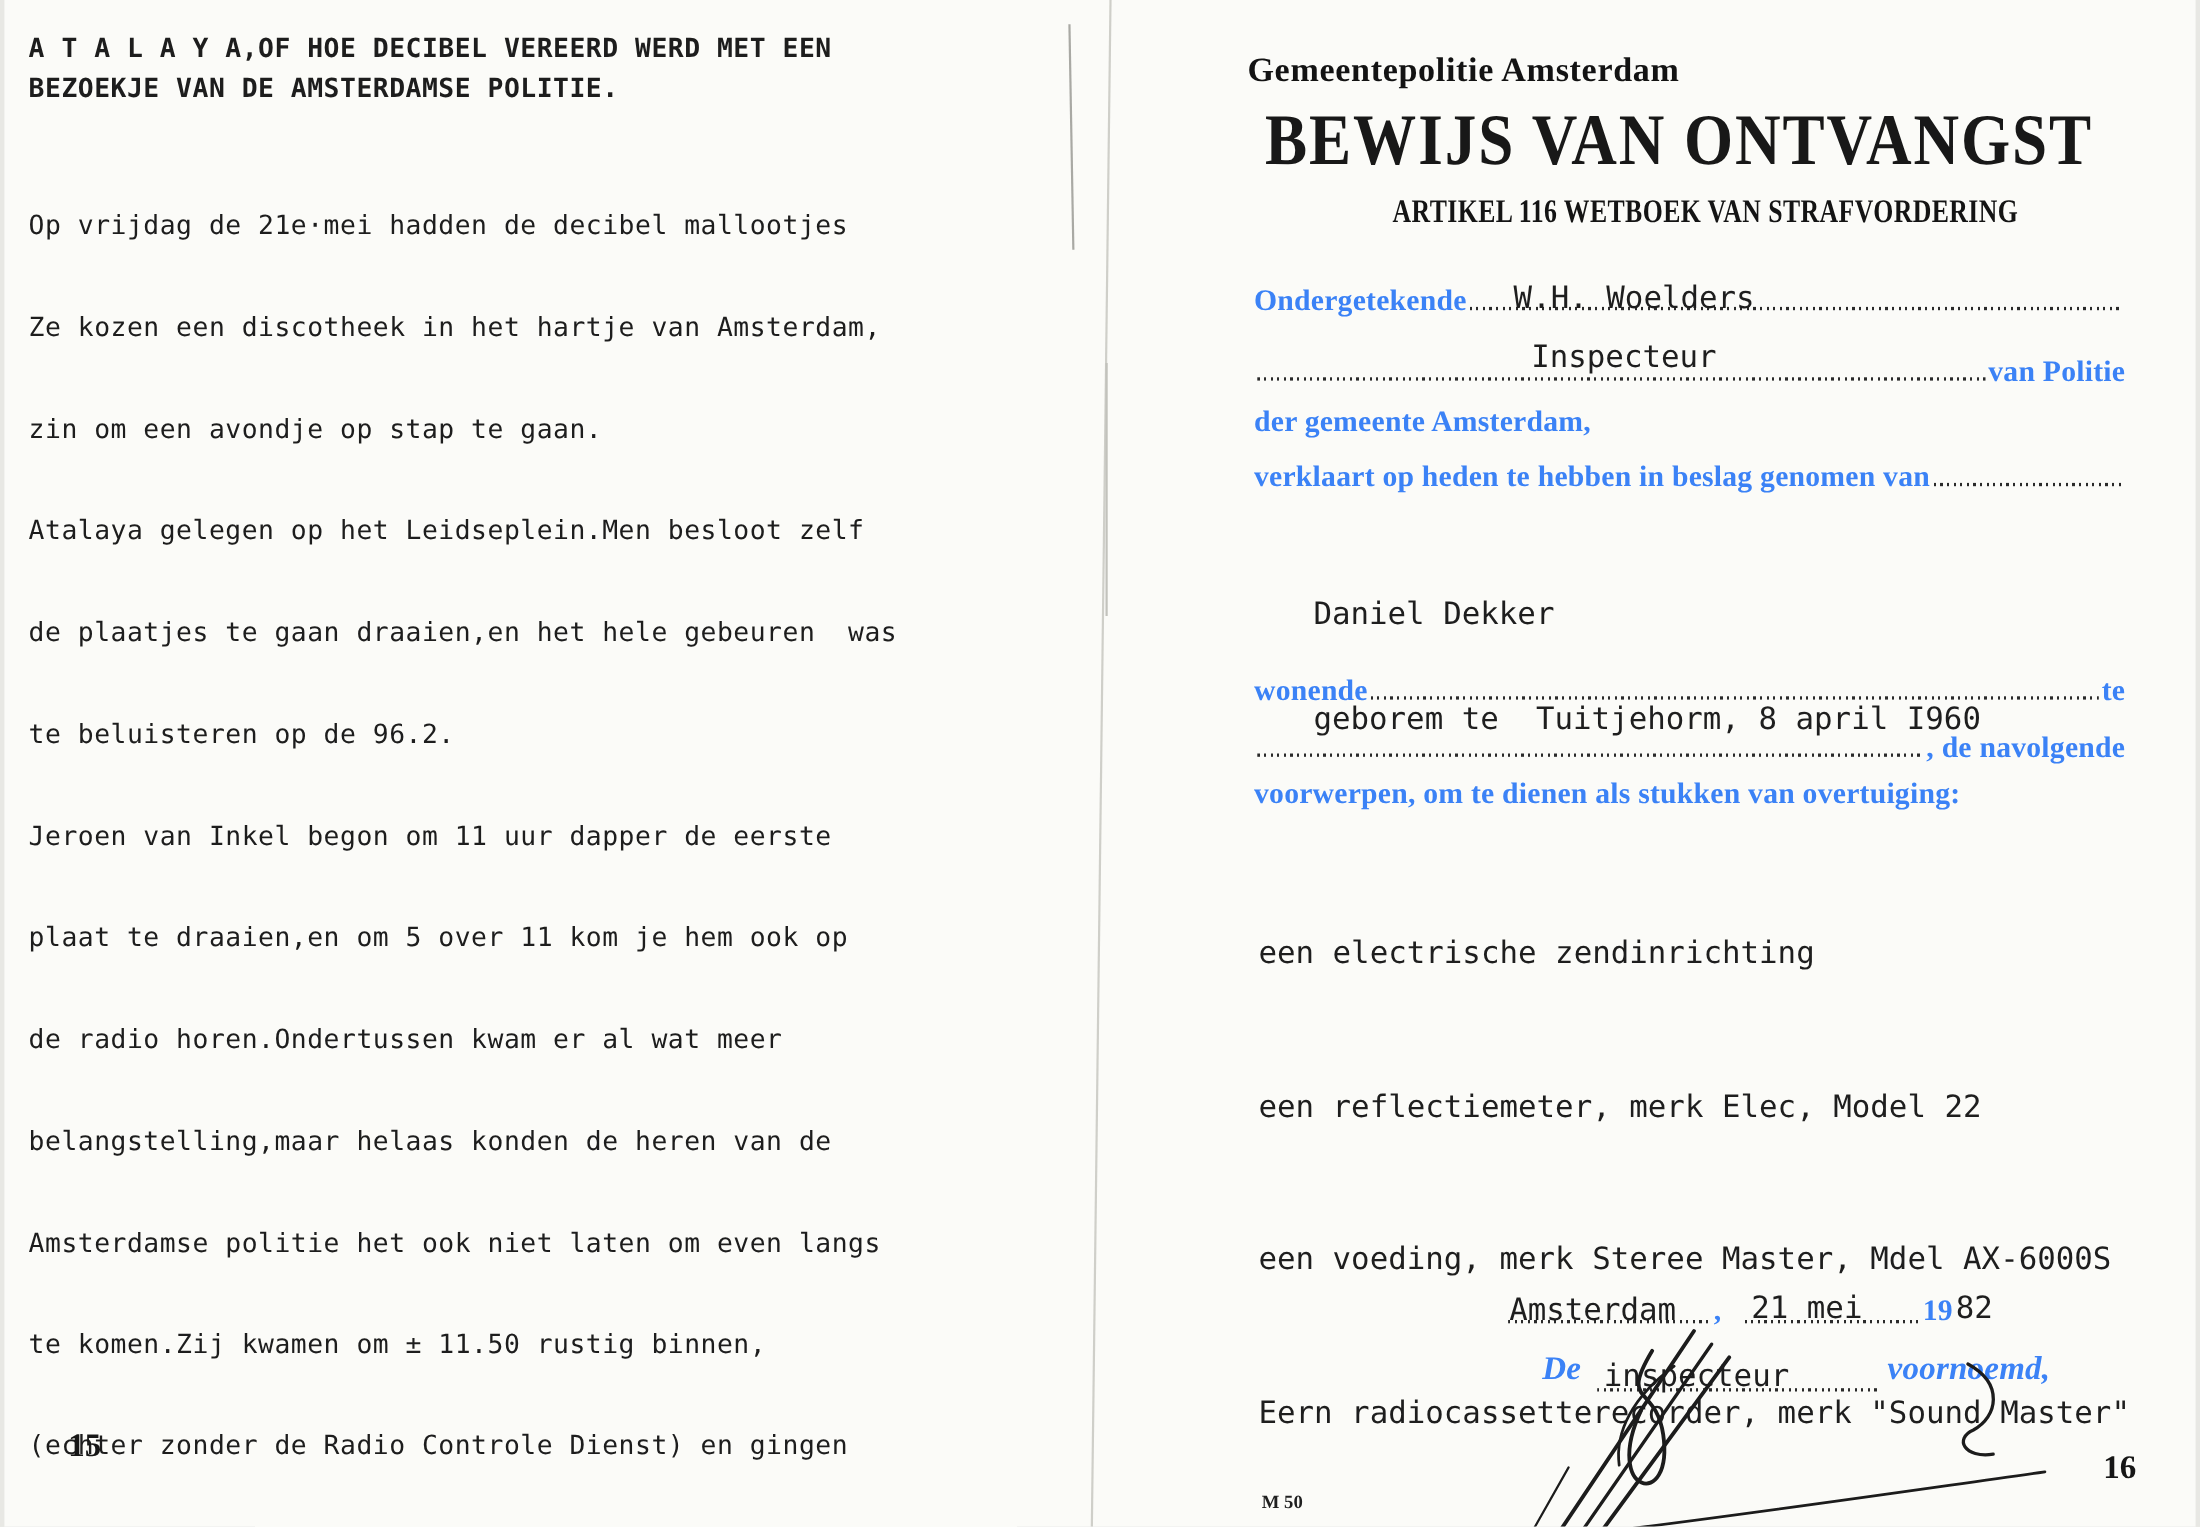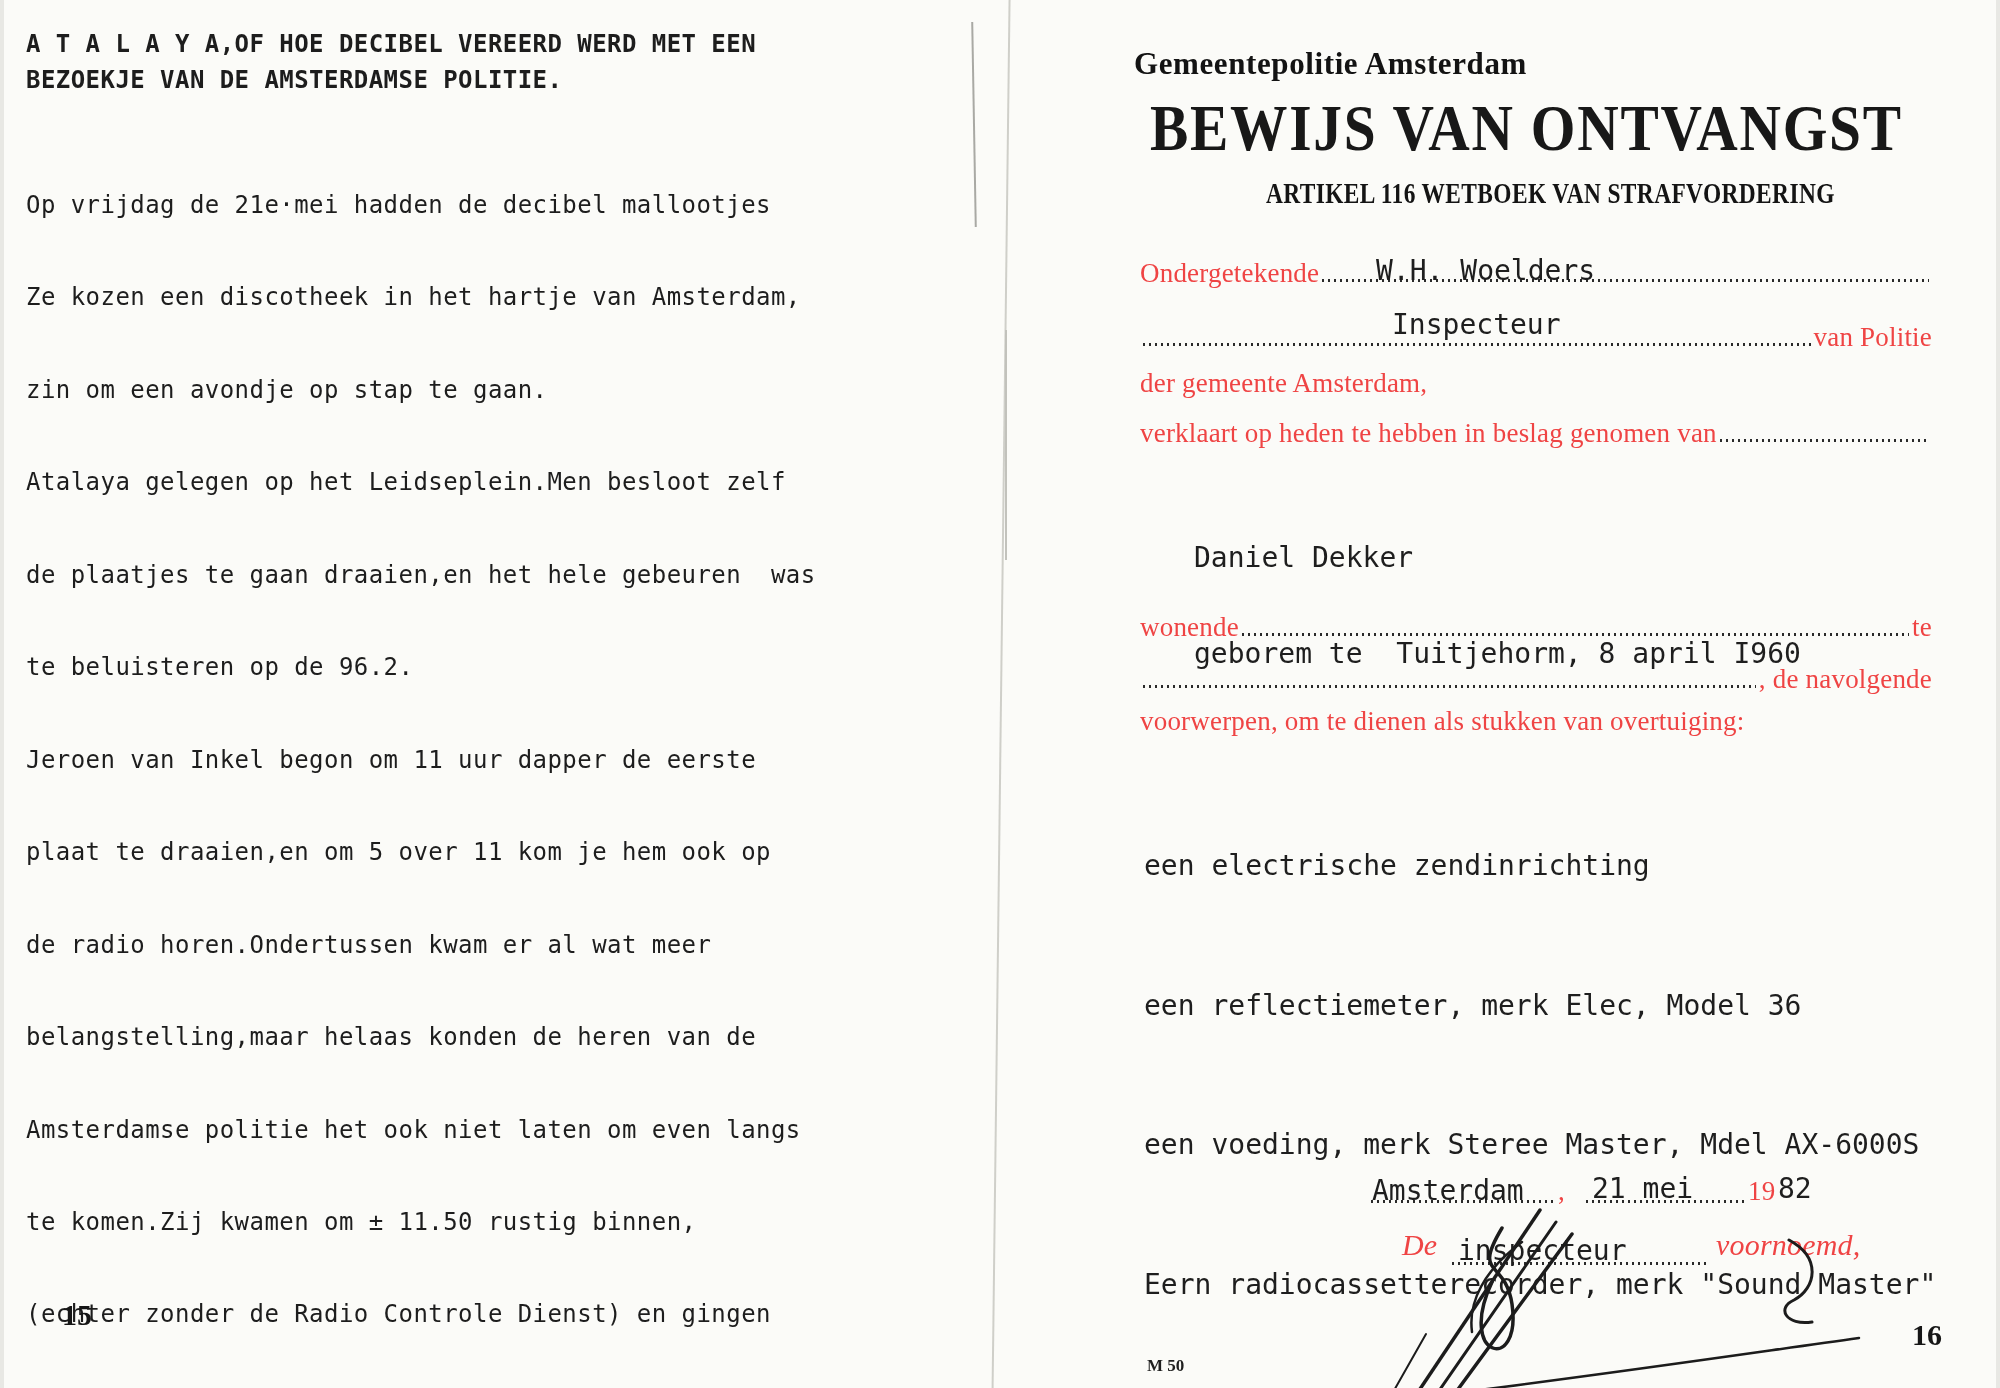--- a/index.html
+++ b/index.html
@@ -18,21 +18,21 @@
   .tw{font-family:"DejaVu Sans Mono",monospace;white-space:pre;color:#1d1d1d;}
   .lp-title{position:absolute;left:22px;font-weight:bold;font-size:24px;letter-spacing:.45px;line-height:36px;}
   .lp-body{position:absolute;left:22px;top:131px;font-size:24px;letter-spacing:.45px;}
   .lp-body .lline{line-height:36.45px;}
 
   .pageno{position:absolute;font-weight:bold;font-size:30px;color:#161616;}
   .pageno.left{left:58px;top:1298px;}
   .pageno.right{left:1908px;top:1318px;}
 
   
-  .form-label{font-weight:normal;font-size:27px;color:#ef4444;letter-spacing:.2px;white-space:pre;line-height:1.15;}
+  .form-label{font-weight:bold;font-size:27px;color:#3b82f6;letter-spacing:.2px;white-space:pre;line-height:1.15;}
   .row{position:absolute;left:1136px;width:792px;display:flex;align-items:flex-end;}
   .leader{flex:1;height:3px;margin:0 3px 7px 3px;
     background:repeating-linear-gradient(90deg,#2a2a2a 0 2px,transparent 2px 6px);}
   .dots{position:absolute;height:3px;
     background:repeating-linear-gradient(90deg,#2a2a2a 0 2px,transparent 2px 6px);}
 
   .org{position:absolute;left:1130px;top:46px;font-weight:bold;font-size:31px;letter-spacing:.6px;color:#131313;}
   .big-title{position:absolute;left:1146px;top:90px;font-weight:bold;font-size:66px;letter-spacing:2px;
     white-space:nowrap;transform:scaleX(.87);transform-origin:left;color:#181818;}
   .subtitle{position:absolute;left:1262px;top:176px;font-weight:bold;font-size:30px;letter-spacing:.5px;
@@ -130,21 +130,21 @@
       <span class="leader"></span>
       <span class="form-label">, de navolgende</span>
     </div>
 
     <div class="row" style="top:706px">
       <span class="form-label">voorwerpen, om te dienen als stukken van overtuiging:</span>
     </div>
 
     <div class="typed items" style="left:1140px;top:750px">
       <div>een electrische zendinrichting</div>
-      <div>een reflectiemeter, merk Elec, Model 36</div>
+      <div>een reflectiemeter, merk Elec, Model 22</div>
       <div>een voeding, merk Steree Master, Mdel AX-6000S</div>
       <div>Eern radiocassetterecorder, merk "Sound Master"</div>
       
     </div>
 
     <div class="dots" style="left:1367px;top:1200px;width:182px"></div>
     <div class="typed" style="left:1368px;top:1174px">Amsterdam</div>
     <div class="form-label" style="position:absolute;left:1554px;top:1176px">,</div>
     <div class="dots" style="left:1582px;top:1200px;width:158px"></div>
     <div class="typed" style="left:1588px;top:1172px">21 mei</div>

